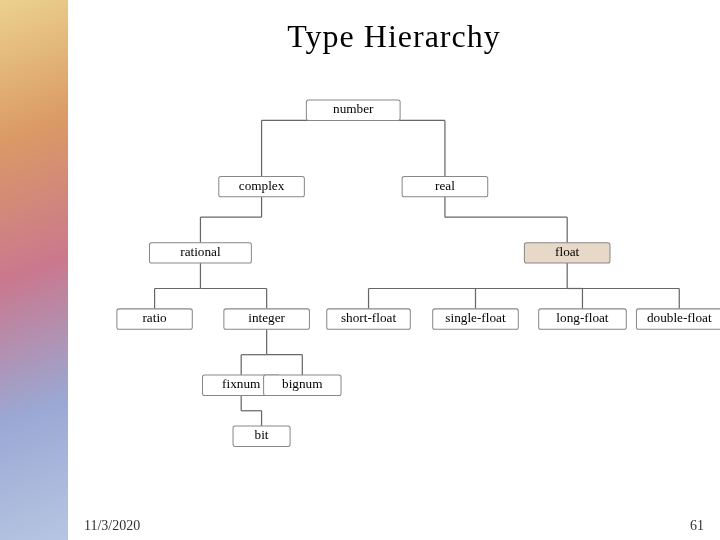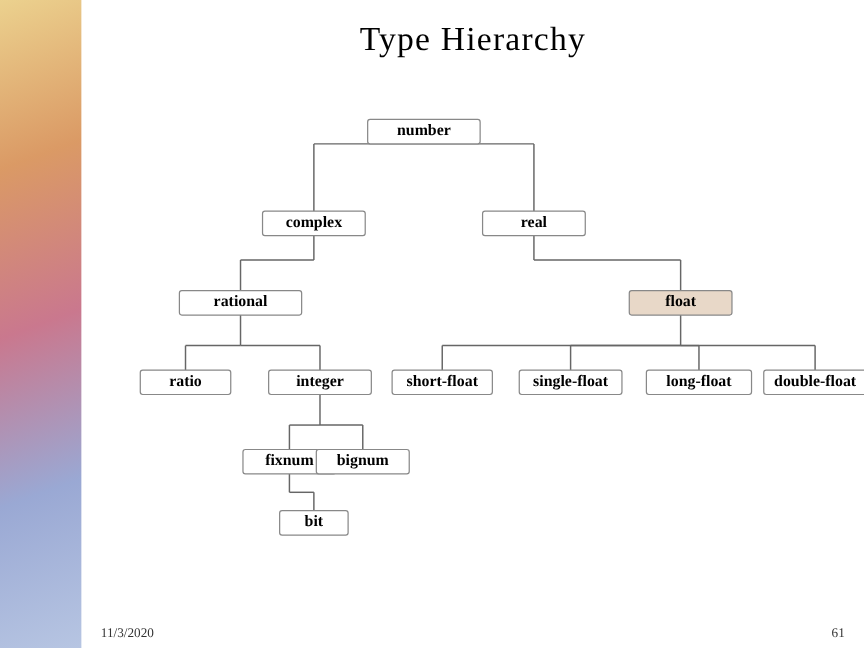--- a/index.html
+++ b/index.html
@@ -30,51 +30,50 @@
       width: 652px;
       height: 540px;
       background: #fff;
       display: flex;
       flex-direction: column;
     }
 
     
     .page-title {
       text-align: center;
-      font-size: 28px;
+      font-size: 32px;
       font-weight: normal;
       padding: 18px 0 10px 0;
       color: #000;
       letter-spacing: 1px;
     }
 
     
     .diagram {
       flex: 1;
       position: relative;
       padding: 0 10px;
-      font-weight: bold;
     }
 
     
     .diagram svg {
       position: absolute;
       top: 0; left: 0;
       width: 100%;
       height: 100%;
       overflow: visible;
     }
 
     
     .footer {
       display: flex;
       justify-content: space-between;
       align-items: center;
       padding: 6px 16px;
-      font-size: 11px;
+      font-size: 14px;
       color: #333;
       border-top: none;
     }
 
     
     .box {
       fill: #fff;
       stroke: #888;
       stroke-width: 1;
     }

